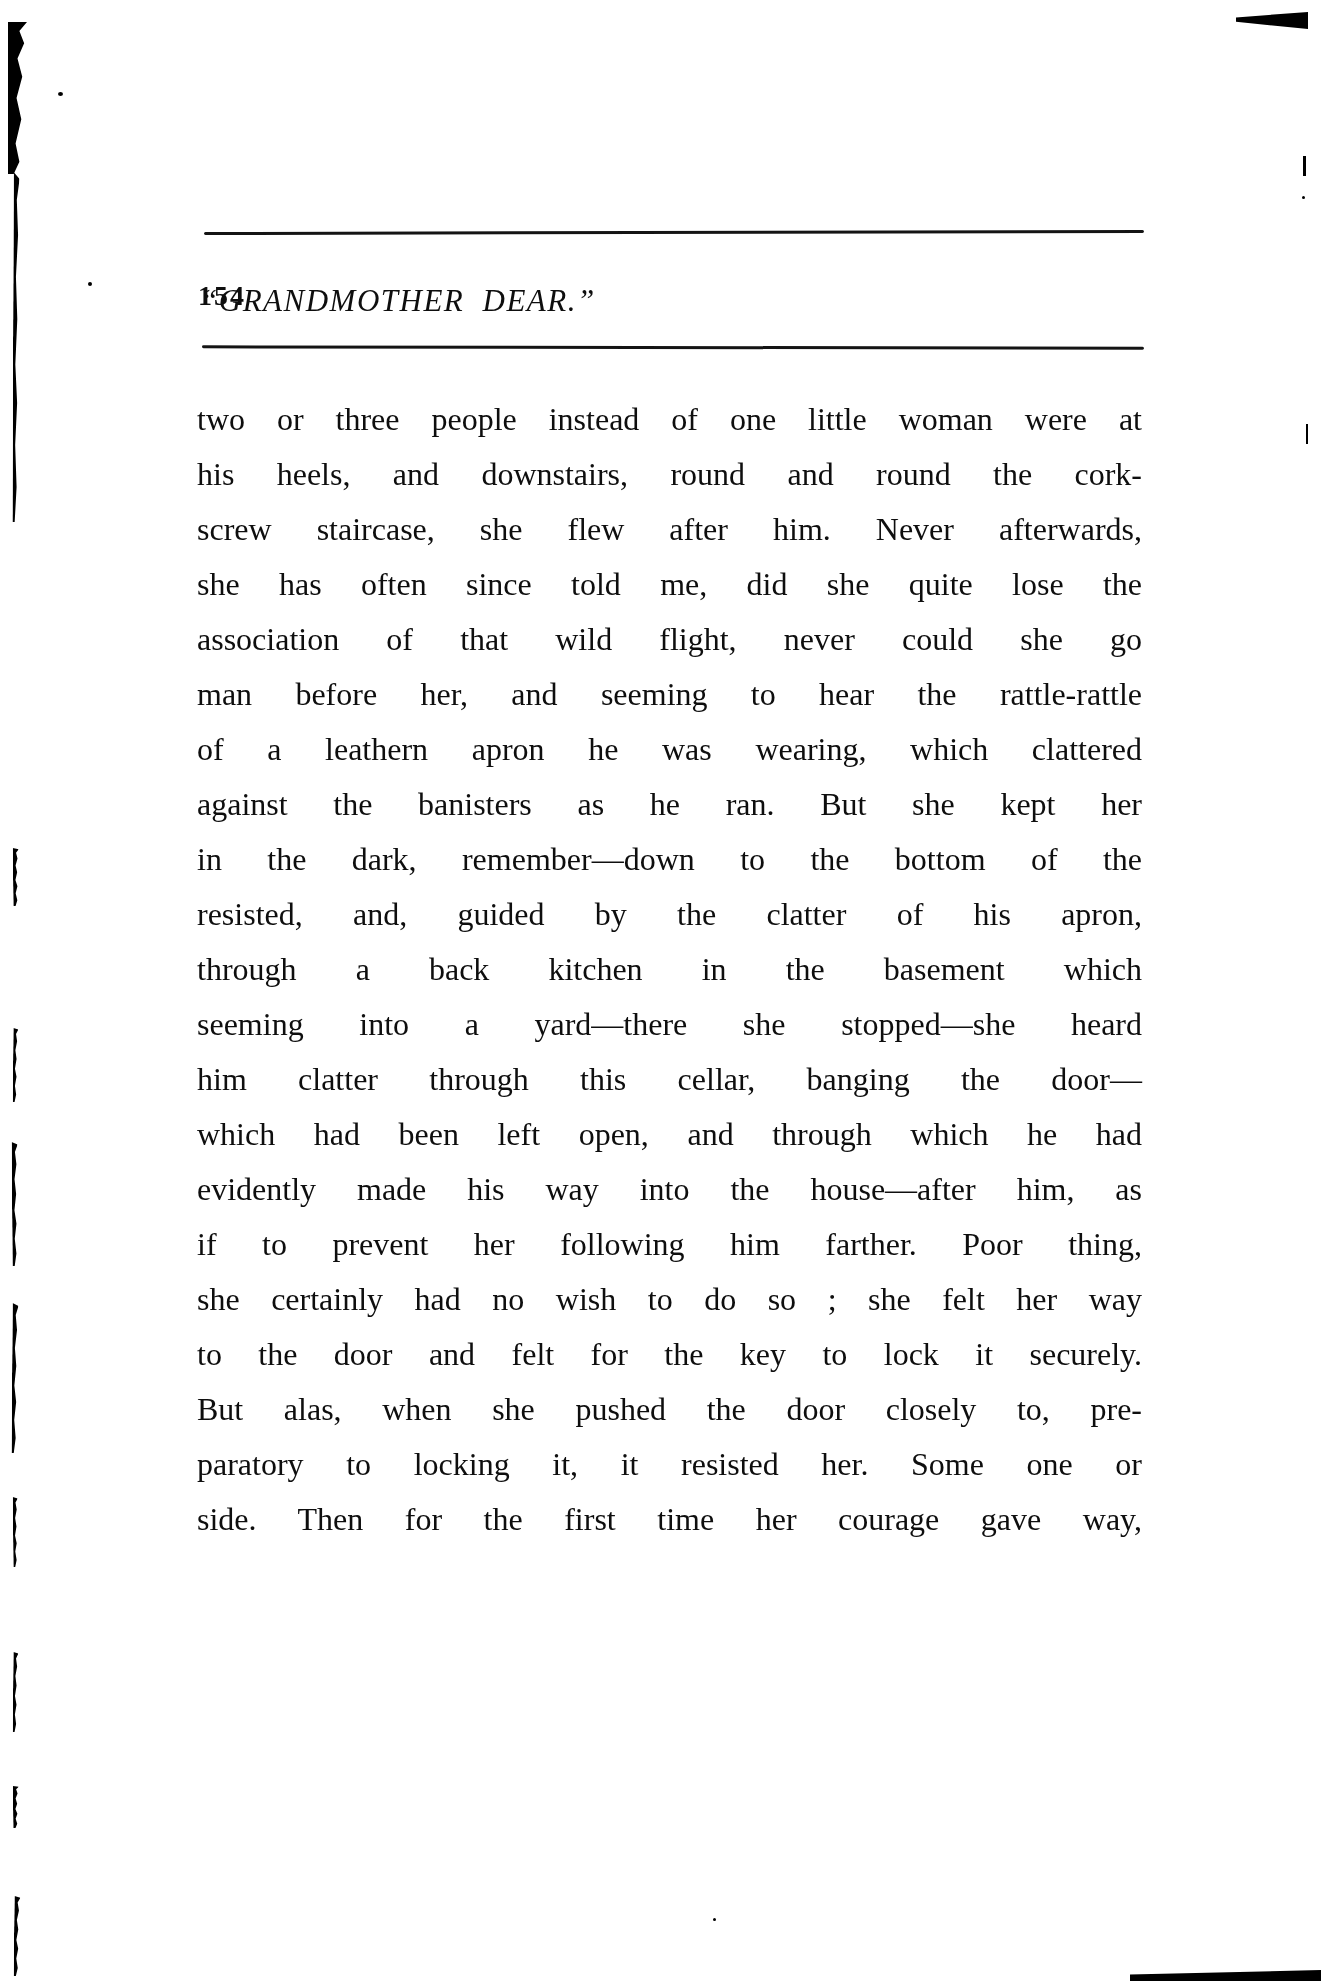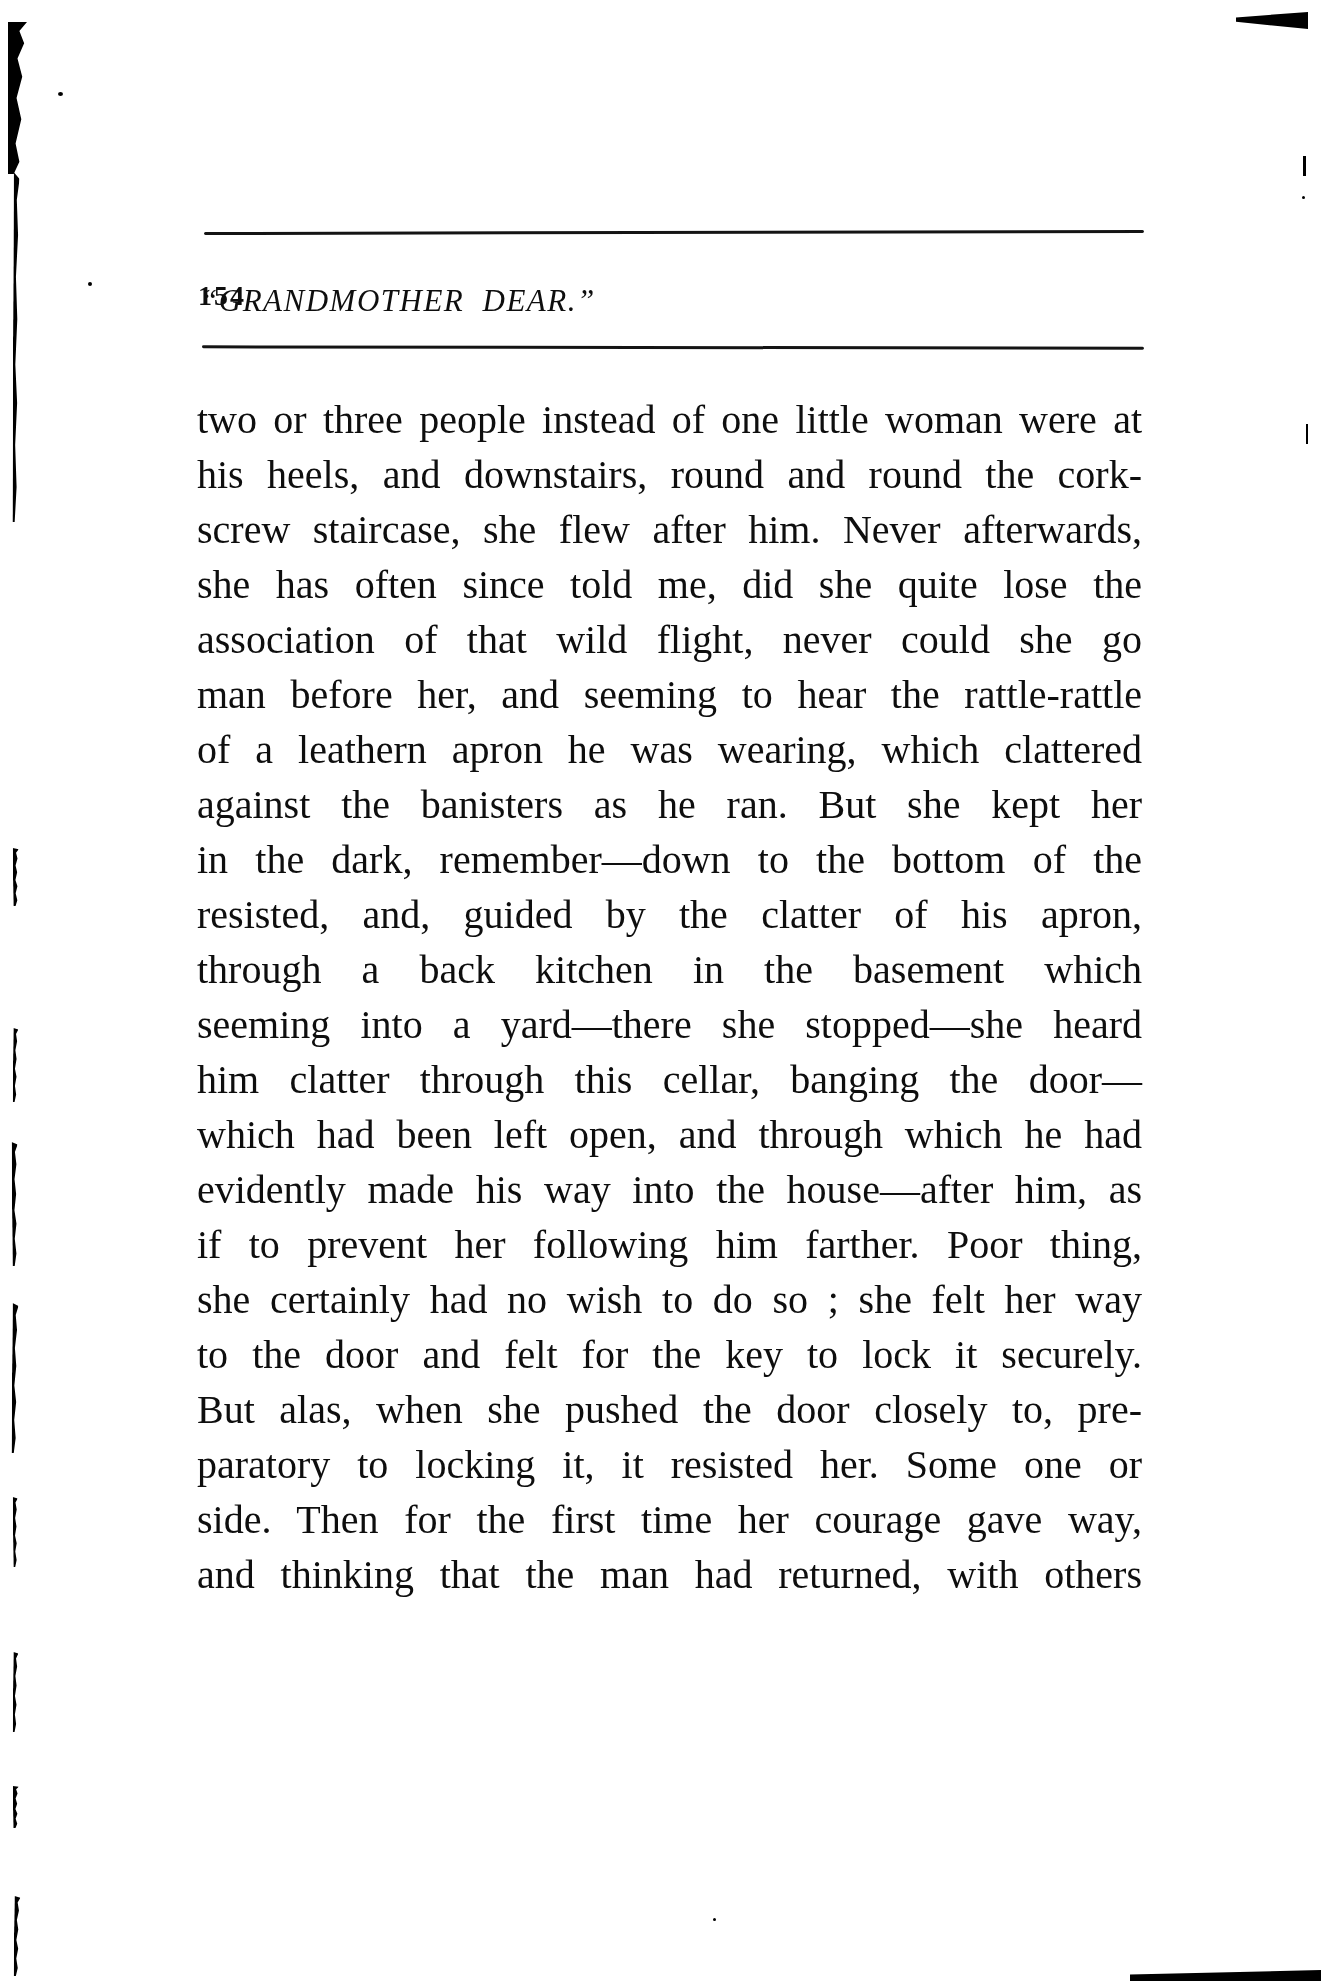--- a/index.html
+++ b/index.html
@@ -40,21 +40,21 @@
 
   
   #page-body {
     position:absolute;
     left:197px; top:392px;
     width:945px;
   }
   .text-line {
     height:55px;
     line-height:55px;
-    font-size:40px;
+    font-size:32px;
     text-align:justify;
     text-align-last:justify;
     text-justify:inter-word;
     white-space:normal;
     overflow:visible;
   }
 
   
   .artifact { position:absolute; background:#000; }
   .ragged {
@@ -113,21 +113,20 @@
   <div class="text-line">seeming into a yard—there she stopped—she heard</div>
   <div class="text-line">him clatter through this cellar, banging the door—</div>
   <div class="text-line">which had been left open, and through which he had</div>
   <div class="text-line">evidently made his way into the house—after him, as</div>
   <div class="text-line">if to prevent her following him farther.  Poor thing,</div>
   <div class="text-line">she certainly had no wish to do so ; she felt her way</div>
   <div class="text-line">to the door and felt for the key to lock it securely.</div>
   <div class="text-line">But alas, when she pushed the door closely to, pre-</div>
   <div class="text-line">paratory to locking it, it resisted her.  Some one or</div>
   <div class="text-line">side.  Then for the first time her courage gave way,</div>
-  <div class="text-line">and thinking that the man had returned, with others</div>
 </div>
 
 <div class="artifact" id="art-blob-topleft"></div>
 <div class="artifact ragged" id="art-line-topleft"></div>
 <div class="artifact" id="art-dot-1"></div>
 <div class="artifact" id="art-dot-2"></div>
 <div class="artifact ragged" id="art-mark-1"></div>
 <div class="artifact ragged" id="art-mark-2"></div>
 <div class="artifact ragged" id="art-mark-3"></div>
 <div class="artifact ragged" id="art-mark-4"></div>

